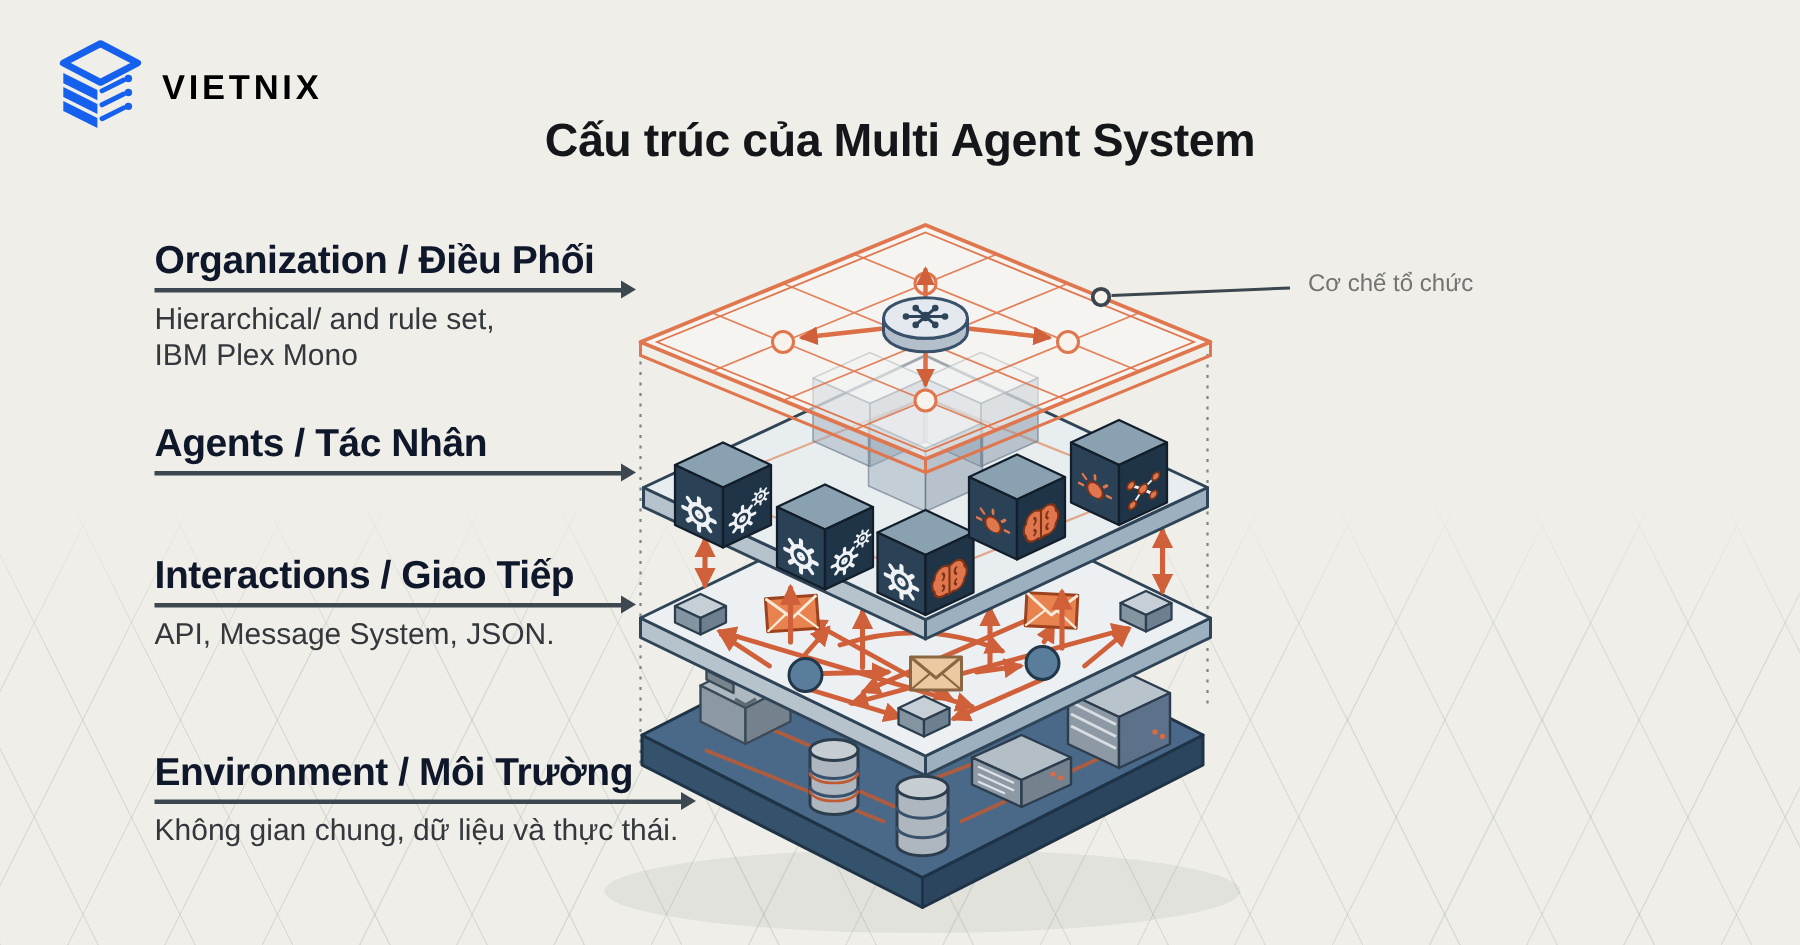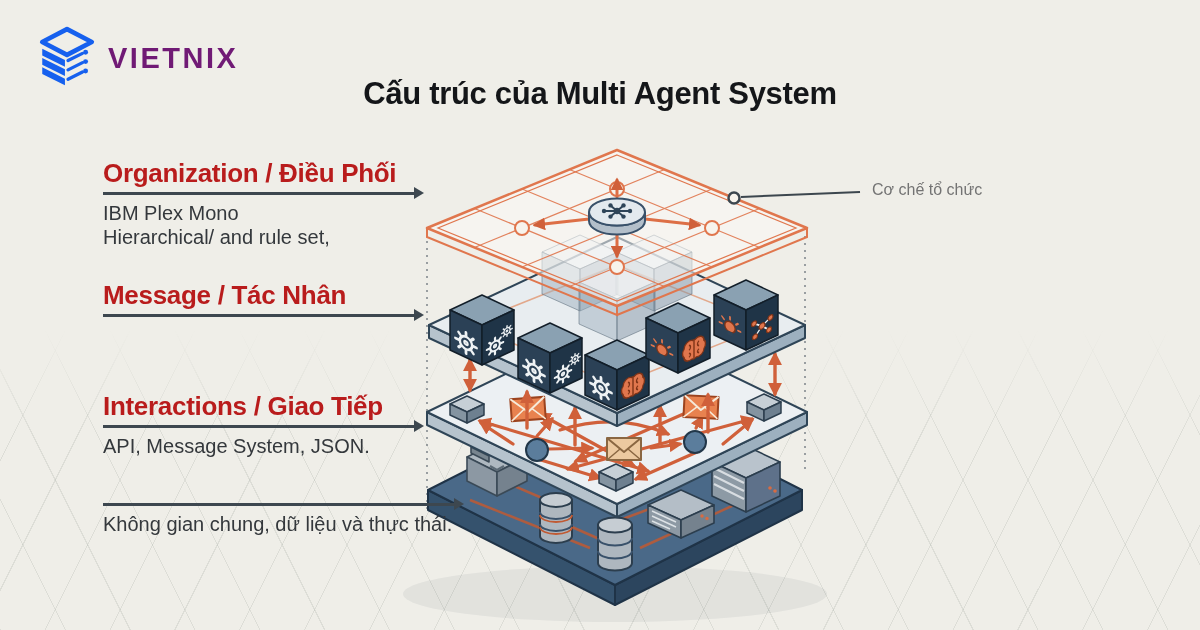--- a/index.html
+++ b/index.html
@@ -11,27 +11,27 @@
   }
   .iso-grid{
     position:absolute;left:0;top:330px;width:1200px;height:300px;
     background-image:
       repeating-linear-gradient(63.43deg, rgba(130,140,130,0.16) 0 1px, transparent 1px 58px),
       repeating-linear-gradient(116.57deg, rgba(130,140,130,0.16) 0 1px, transparent 1px 58px);
     -webkit-mask-image:linear-gradient(to bottom, transparent, #000 35%);
     mask-image:linear-gradient(to bottom, transparent, #000 35%);
   }
   .brand{position:absolute;left:36px;top:26px;display:flex;align-items:center;gap:10px;}
-  .brand-name{font-size:29px;font-weight:bold;letter-spacing:2.5px;color:#701a75;}
+  .brand-name{font-size:23px;font-weight:bold;letter-spacing:2.5px;color:#000000;}
   .page-title{
     position:absolute;left:0;right:0;top:76px;text-align:center;
     font-size:31px;font-weight:bold;letter-spacing:-0.3px;color:#141619;
   }
   .layer-label{position:absolute;left:103px;}
-  .ll-heading{font-size:26px;font-weight:bold;color:#b91c1c;line-height:30px;letter-spacing:-0.3px;}
+  .ll-heading{font-size:26px;font-weight:bold;color:#0f172a;line-height:30px;letter-spacing:-0.3px;}
   .lead-arrow{position:relative;height:2.5px;background:#3d474f;margin-top:4px;}
   .lead-arrow::after{
     content:'';position:absolute;right:-9px;top:-4.8px;width:0;height:0;
     border-left:10px solid #3d474f;border-top:6px solid transparent;border-bottom:6px solid transparent;
   }
   .ll-caption{font-size:20px;color:#34383c;line-height:23px;margin-top:7px;}
   .ll-caption + .ll-caption{margin-top:1px;}
   .annotation{position:absolute;left:872px;top:178px;font-size:16px;color:#737373;line-height:24px;}
   .diagram-svg{position:absolute;left:0;top:0;}
 </style>
@@ -304,35 +304,36 @@
     </g>
   </svg>
   <span class="brand-name">VIETNIX</span>
 </div>
 
 <div class="page-title">Cấu trúc của Multi Agent System</div>
 
 <div class="layer-label" style="top:158px">
   <div class="ll-heading">Organization / Điều Phối</div>
   <div class="lead-arrow" style="width:312px"></div>
+  <div class="ll-caption">Hierarchical/ and rule set,</div>
   <div class="ll-caption">IBM Plex Mono</div>
-  <div class="ll-caption">Hierarchical/ and rule set,</div>
 </div>
 
 <div class="layer-label" style="top:280px">
-  <div class="ll-heading">Message / Tác Nhân</div>
+  <div class="ll-heading">Agents / Tác Nhân</div>
   <div class="lead-arrow" style="width:312px"></div>
 </div>
 
-<div class="layer-label" style="top:391px">
+<div class="layer-label" style="top:368px">
   <div class="ll-heading">Interactions / Giao Tiếp</div>
   <div class="lead-arrow" style="width:312px"></div>
   <div class="ll-caption">API, Message System, JSON.</div>
 </div>
 
 <div class="layer-label" style="top:499px">
+  <div class="ll-heading">Environment / Môi Trường</div>
   <div class="lead-arrow" style="width:352px"></div>
   <div class="ll-caption">Không gian chung, dữ liệu và thực thái.</div>
 </div>
 
 <div class="annotation">
   <div>Cơ chế tổ chức</div>
 </div>
 
 </body></html>

